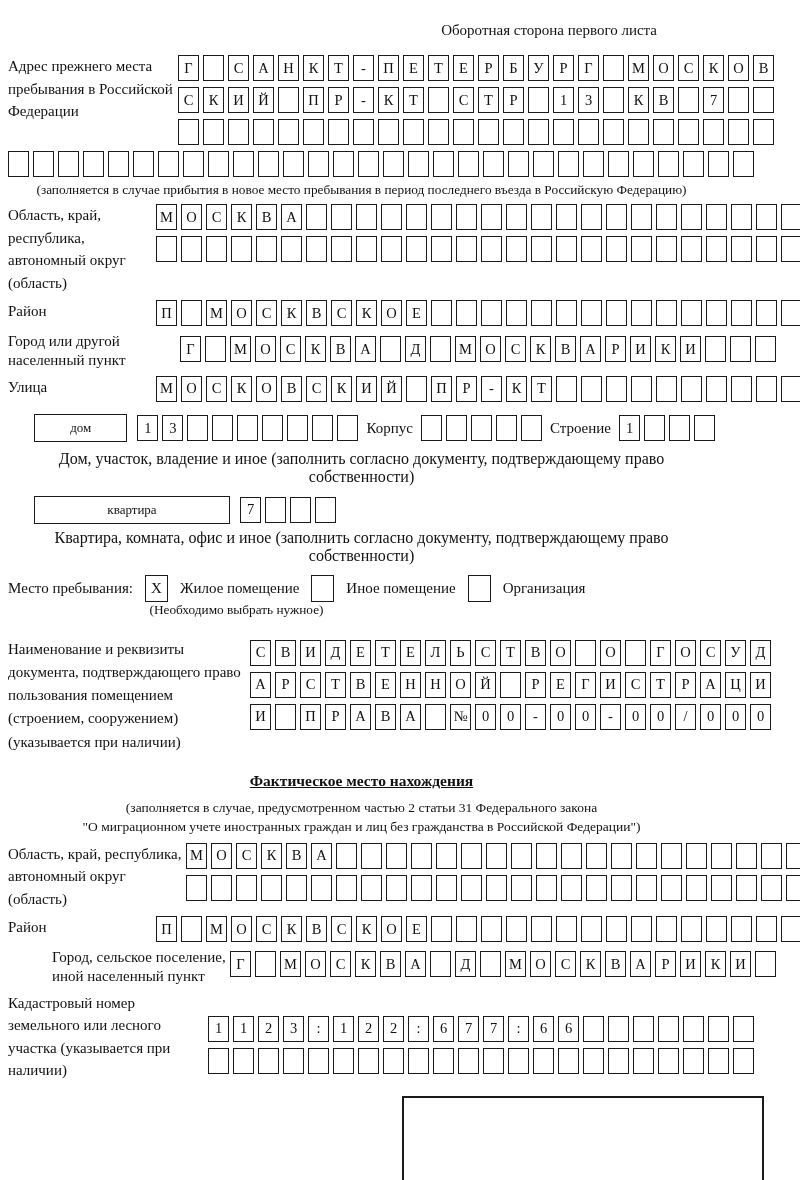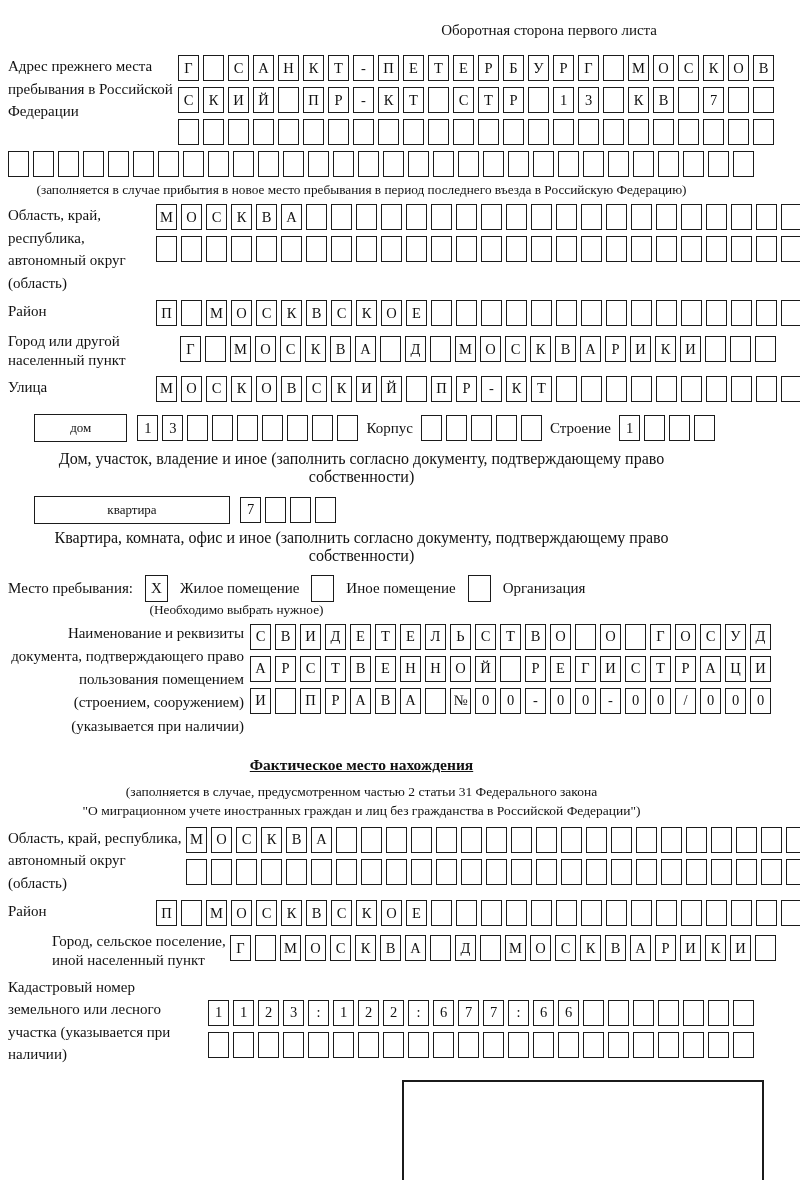--- a/index.html
+++ b/index.html
@@ -382,21 +382,21 @@
     <span>Место пребывания:</span>
     <span class="checkbox">X</span>
     <span>Жилое помещение</span>
     <span class="checkbox"></span>
     <span>Иное помещение</span>
     <span class="checkbox"></span>
     <span>Организация</span>
   </div>
   <div class="stay-note">(Необходимо выбрать нужное)</div>
 
-  <div class="frow" style="margin-top:4px;text-align:right;">
+  <div class="frow" style="margin-top:20px;">
     <div class="flabel lbl230" style="line-height:1.55;">Наименование и реквизиты документа, подтверждающего право пользования помещением (строением, сооружением) (указывается при наличии)</div>
     <div class="cellcol" style="margin-top:2px;">
       <div class="cellrow">
           <span class="cell">С</span>
           <span class="cell">В</span>
           <span class="cell">И</span>
           <span class="cell">Д</span>
           <span class="cell">Е</span>
           <span class="cell">Т</span>
           <span class="cell">Е</span>

